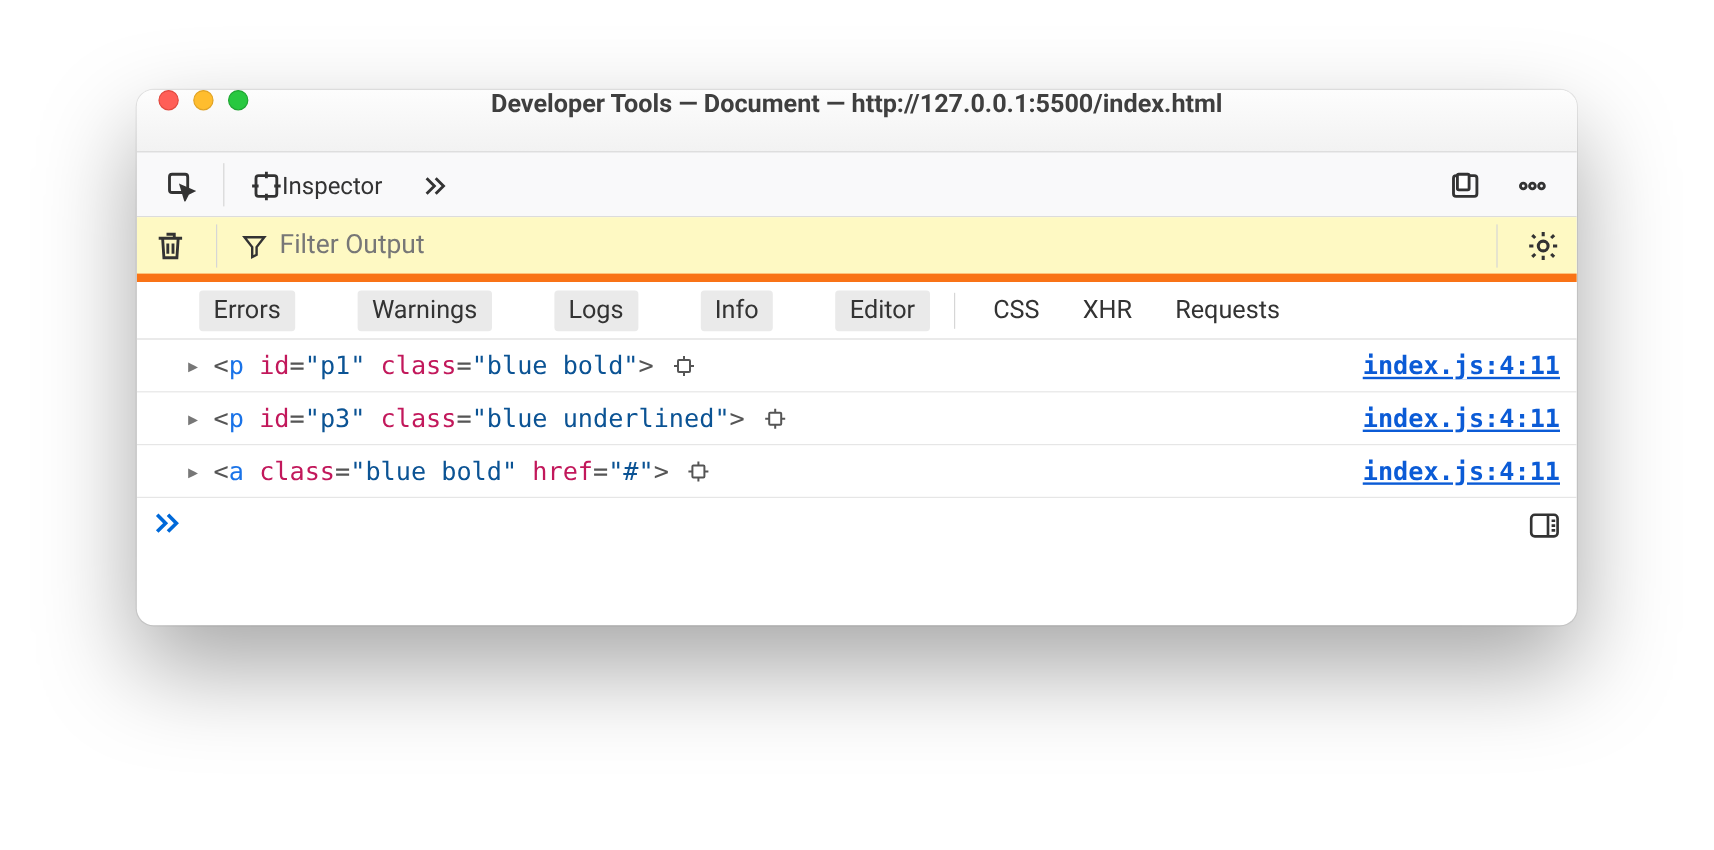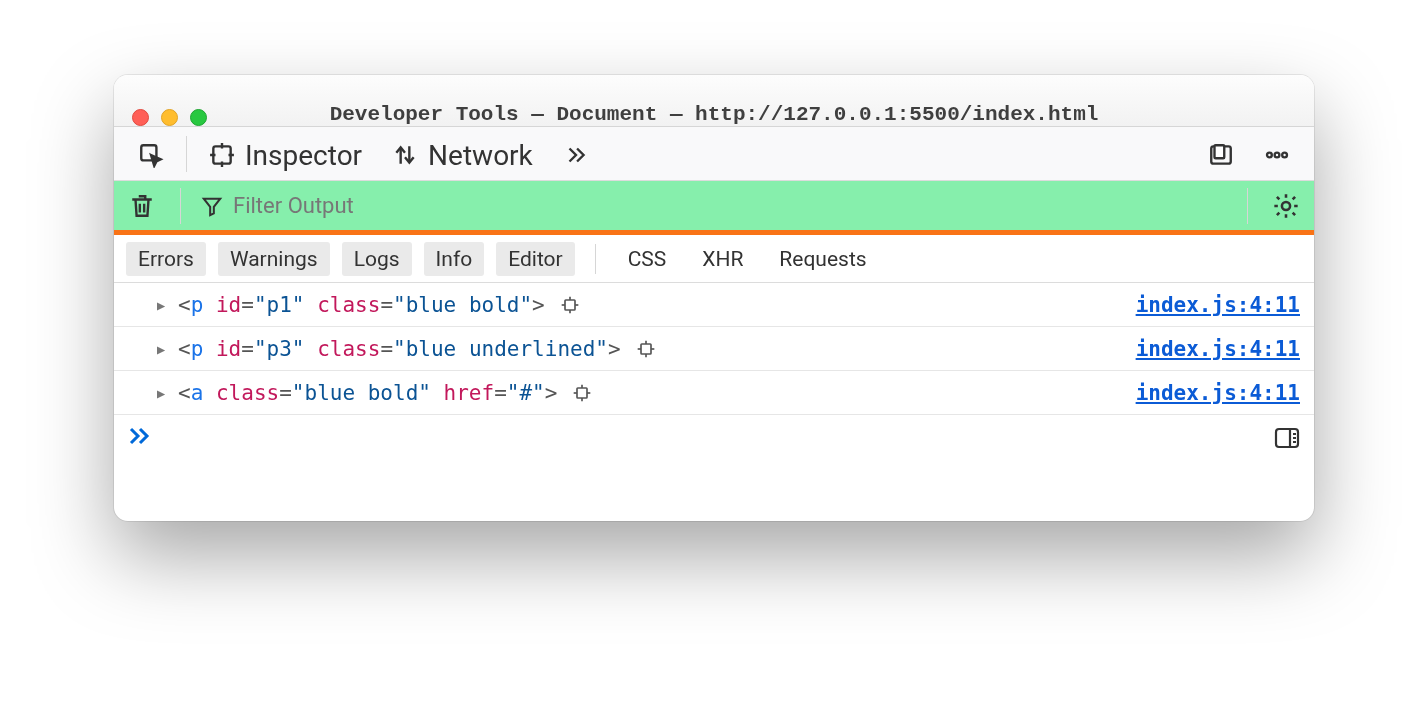--- a/index.html
+++ b/index.html
@@ -18,24 +18,23 @@
     width: 1200px;
     background: #fff;
     border-radius: 14px;
     box-shadow: 0 35px 80px rgba(0,0,0,0.35), 0 0 0 1px rgba(0,0,0,0.08);
     overflow: hidden;
   }
   .titlebar {
     height: 52px;
     background: linear-gradient(#fdfdfd,#f2f2f2);
     border-bottom: 1px solid #d6d6d6;
-    display: flex; align-items: flex-end;
+    display: flex; align-items: flex-start;
     padding: 0 18px;
     position: relative;
-    font-family: Liberation Mono, monospace;
   }
   .traffic { display: flex; gap: 12px; align-items: center; }
   .dot { width: 17px; height: 17px; border-radius: 50%; }
   .dot.red { background: #ff5f57; border: 1px solid #e1493f; }
   .dot.yellow { background: #ffbd2e; border: 1px solid #e1a325; }
   .dot.green { background: #28c840; border: 1px solid #1fa532; }
   .title {
     position: absolute; left: 0; right: 0;
     text-align: center;
     font-size: 21px; font-weight: 700; color: #3f3f3f;
@@ -44,44 +43,44 @@
 
   .tabbar {
     height: 54px;
     background: #f9f9fa;
     border-bottom: 1px solid #dcdcdc;
     display: flex; align-items: center;
     padding: 0 10px;
     gap: 2px;
   }
   .tabbar .btn {
-    display: inline-flex; align-items: center; gap: 10px;
+    display: inline-flex; align-items: center; 
     padding: 8px 14px;
-    font-size: 28px; color: #333;
+    font-size: 20px; color: #333;
     cursor: pointer;
     border-radius: 4px;
     border-top: 3px solid transparent;
   }
   .tabbar .btn.active {
     color: #0069d9;
     border-top: 3px solid #0069d9;
   }
   .tabbar .btn.active svg { stroke: #0069d9; }
   .vsep { width: 1px; height: 36px; background: #d6d6d6; margin: 0 6px; }
   .spacer { flex: 1; }
   .icon { display: inline-flex; align-items: center; justify-content: center; }
   .icon svg { stroke: #333; fill: none; stroke-width: 2.2; }
 
   .filterbar {
     height: 54px;
-    border-bottom: 5px solid #f97316;
+    border-bottom: 7px solid #f97316;
     display: flex; align-items: center;
     padding: 0 10px;
     gap: 14px;
-    background: #86efac;
+    background: #fef9c3;
   }
   .trash, .gear {
     width: 36px; height: 36px;
     display: flex; align-items: center; justify-content: center;
     cursor: pointer;
   }
   .filter-input {
     flex: 1; display: flex; align-items: center; gap: 10px;
     color: #777; font-size: 22px;
   }
@@ -93,20 +92,21 @@
     display: flex; align-items: center;
     padding: 0 12px; gap: 12px;
     background: #fff;
     font-size: 21px; color: #333;
   }
   .pill {
     background: #eaeaea;
     padding: 5px 12px;
     border-radius: 3px;
     cursor: pointer;
+    margin-left: 40px;
   }
   .catlink { padding: 5px 12px; cursor: pointer; }
   .vsep2 { width: 1px; height: 30px; background: #d6d6d6; margin: 0 8px; }
 
   .console {
     font-family: ui-monospace, "SF Mono", Menlo, Consolas, monospace;
     font-size: 21px;
   }
   .row {
     display: flex; align-items: center;
@@ -180,31 +180,20 @@
               <line x1="12" y1="18" x2="12" y2="23"></line>
               <line x1="1" y1="12" x2="6" y2="12"></line>
               <line x1="18" y1="12" x2="23" y2="12"></line>
             </svg>
         </span>
         <span>Inspector</span>
       </div>
 
 
 
-      <div class="btn">
-        <span class="icon">
-          <svg width="26" height="26" viewBox="0 0 24 24">
-              <line x1="8" y1="20" x2="8" y2="6"></line>
-              <polyline points="4,10 8,5 12,10"></polyline>
-              <line x1="16" y1="4" x2="16" y2="18"></line>
-              <polyline points="12,14 16,19 20,14"></polyline>
-            </svg>
-        </span>
-        <span>Network</span>
-      </div>
 
 
       <div class="btn">
         <span class="icon">
           <svg width="26" height="26" viewBox="0 0 24 24" stroke-width="3">
               <polyline points="6,6 12,12 6,18"></polyline>
               <polyline points="13,6 19,12 13,18"></polyline>
             </svg>
         </span>
       </div>

